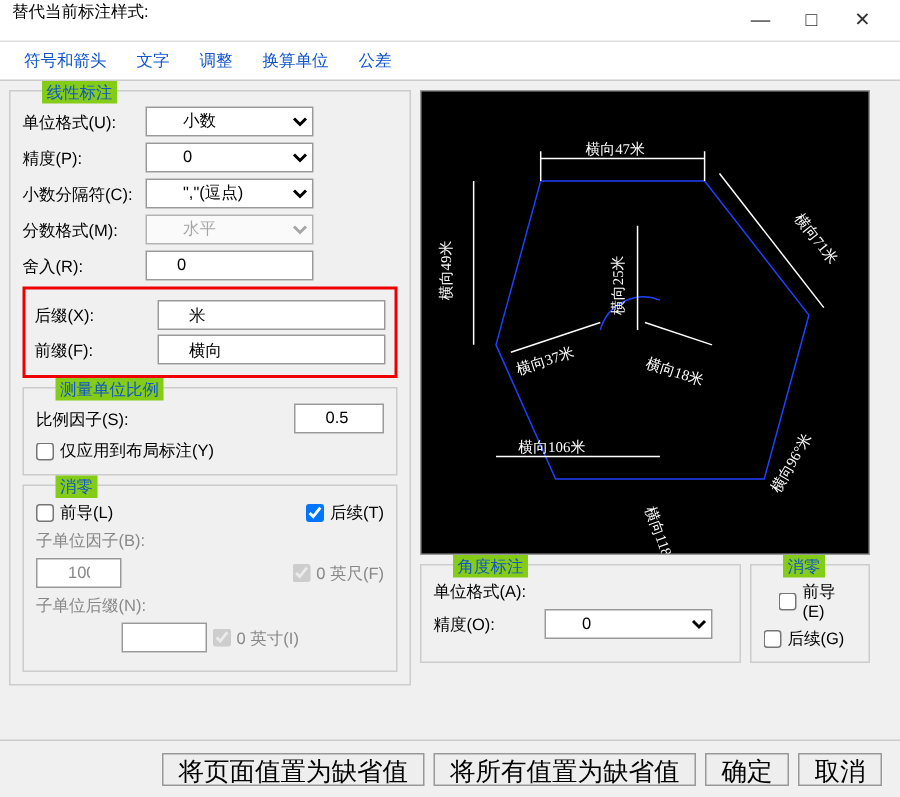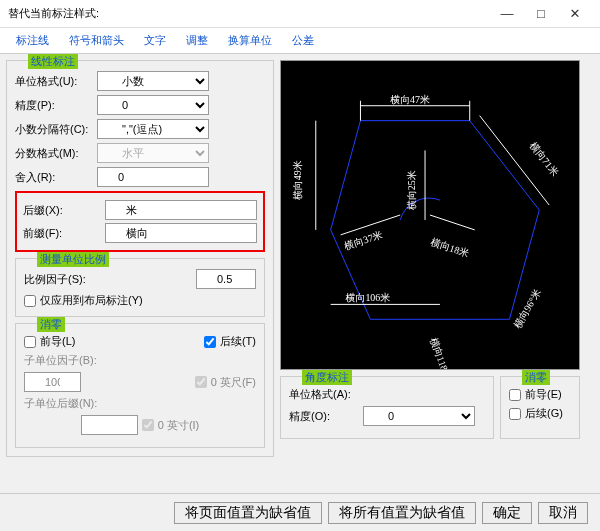--- a/index.html
+++ b/index.html
@@ -1,17 +1,17 @@
 <!DOCTYPE html>
 <html><head>
 <meta charset="utf-8">
 <style>
 *{box-sizing:border-box;margin:0;padding:0;font-family:"Microsoft YaHei",SimSun,sans-serif;font-size:11px}
 body{background:#f0f0f0;width:600px;height:531px;overflow:hidden}
-.titlebar{height:28px;background:#fff;display:flex;align-items:center;padding:0 8px;border-bottom:1px solid #ddd}
+.titlebar{height:28px;background:#fff;display:flex;align-items:flex-start;padding:0 8px;border-bottom:1px solid #ddd}
 .title{flex:1;color:#000}
 .winbtns{display:flex;gap:0}
 .winbtn{width:34px;height:24px;display:flex;align-items:center;justify-content:center;font-size:13px;color:#333}
 .tabs{height:26px;background:#fff;display:flex;padding:0 6px;border-bottom:1px solid #ccc}
 .tab{padding:5px 10px 4px;color:#15c;cursor:pointer}
 .tab.active{border:1px solid #ccc;border-bottom:1px solid #fff;margin-bottom:-1px;background:#fff;color:#000}
 .content{display:flex;padding:6px;gap:6px}
 .left{width:268px}
 .right{width:300px}
 .group{border:1px solid #ccc;padding:6px 8px 8px;margin-bottom:6px;position:relative;background:#f0f0f0}
@@ -27,39 +27,38 @@
 .redbox .row{margin:3px 0}
 .redbox .input{width:152px}
 .chk{display:flex;align-items:center;gap:4px}
 .chk input{width:12px;height:12px}
 .subgroup{border:1px solid #ccc;padding:6px 8px 8px;margin-top:6px;position:relative}
 .dim{color:#888}
 .preview{width:300px;height:310px;background:#000;position:relative;border:1px solid #999}
 .preview svg{width:100%;height:100%}
 .dimtext{fill:#fff;font-size:10px;font-family:SimSun}
 .bottombar{position:absolute;bottom:0;left:0;right:0;height:38px;border-top:1px solid #ccc;display:flex;align-items:center;justify-content:flex-end;padding:0 12px;gap:6px;background:#f0f0f0}
-.btn{height:22px;padding:0 10px;border:1px solid #999;background:#eee;font-size:14px;min-width:50px}
+.btn{height:22px;padding:0 10px;border:1px solid #999;background:#eee;font-size:17px;min-width:50px}
 .angle-sec{display:flex;gap:6px;margin-top:6px}
 .angle-left{flex:1}
 .angle-right{width:80px}
 </style>
 </head>
 <body>
 
 <div class="titlebar">
   <span class="title">替代当前标注样式:</span>
   <div class="winbtns">
     <div class="winbtn">—</div>
     <div class="winbtn">□</div>
     <div class="winbtn">✕</div>
   </div>
 </div>
 
 <div class="tabs">
-  <div class="tab">标注线</div>
   <div class="tab">符号和箭头</div>
   <div class="tab">文字</div>
   <div class="tab">调整</div>
   <div class="tab">换算单位</div>
   <div class="tab">公差</div>
 </div>
 
 <div class="content">
   <div class="left">
     <div class="group">
@@ -173,21 +172,21 @@
         <div class="row">
             <span class="lbl" style="width:70px">单位格式(A):</span>
           </div>
         <div class="row">
             <span class="lbl" style="width:70px">精度(O):</span>
             <select class="w112"><option>0</option></select>
           </div>
       </div>
       <div class="group angle-right">
         <span class="gtitle">消零</span>
-        <div class="chk" style="margin:4px 0">
+        <div class="chk" style="margin:4px 10px">
             <input type="checkbox" style="">
             <span>前导(E)</span>
           </div>
         <div class="chk">
             <input type="checkbox" style="">
             <span>后续(G)</span>
           </div>
       </div>
     </div>
   </div>

